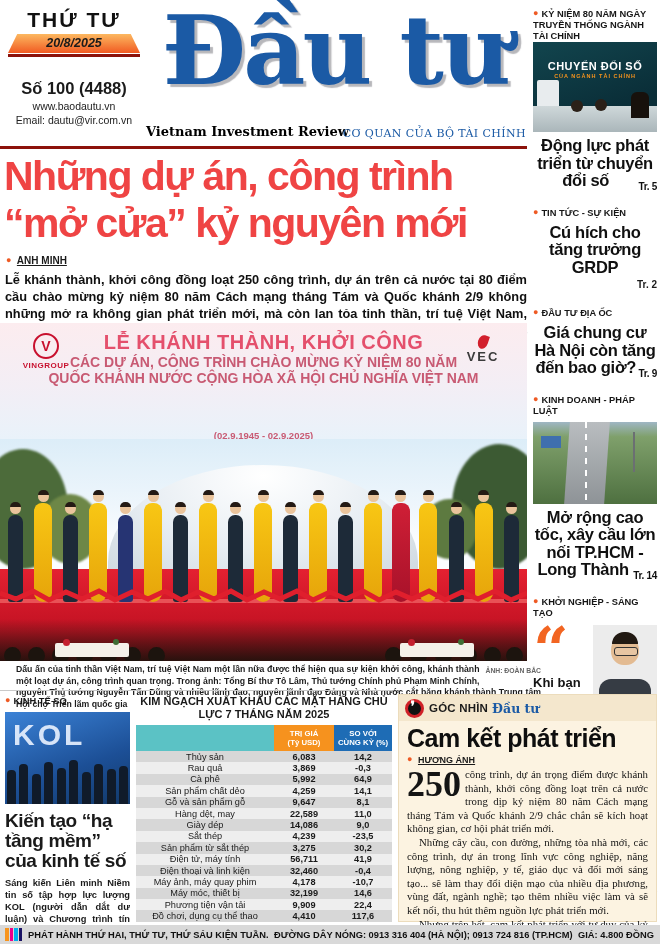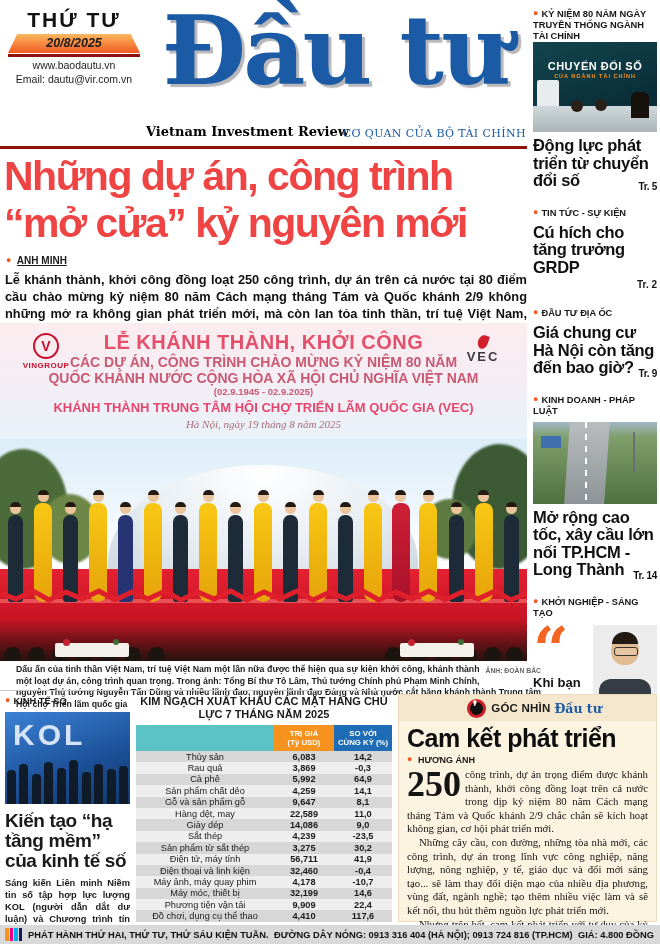--- a/index.html
+++ b/index.html
@@ -33,21 +33,21 @@
   .lede { position:absolute; left:5px; top:271px; width:522px; font-size:12.8px; line-height:17px;
     font-weight:600; text-align:justify; color:#101010; }
   .readmore { float:right; font-weight:800; }
 
   
   .photo { position:absolute; left:0; top:323px; width:527px; height:338px; overflow:hidden; }
   .ph-banner { position:relative; height:116px; text-align:center;
     background:linear-gradient(180deg,#fcecef 0%,#f3eef5 55%,#e9f2fa 100%); padding-top:8px; }
   .bn1 { font-size:20px; font-weight:800; color:#e4506c; letter-spacing:.5px; }
   .bn2, .bn3 { font-size:14px; font-weight:800; color:#c85a73; }
-  .bn4 { font-size:9.5px; font-weight:700; color:#c85a73; }
+  .bn4 { font-size:9.5px; font-weight:700; color:#c85a73;margin-top:44px; }
   .bn5 { font-size:13px; font-weight:800; color:#e8476d; margin-top:3px; }
   .bn6 { font-size:11px; font-style:italic; font-family:"Liberation Serif",serif; color:#a96b76; margin-top:3px; }
   .logo-vin { position:absolute; left:14px; top:10px; width:64px; text-align:center; }
   .logo-vin .ring { width:26px; height:26px; border:2px solid #c8102e; border-radius:50%; margin:0 auto;
     color:#c8102e; font-weight:800; font-size:14px; line-height:23px; }
   .logo-vin .txt { font-size:8px; font-weight:800; color:#c8102e; letter-spacing:.5px; margin-top:2px; }
   .logo-vec { position:absolute; right:16px; top:12px; width:56px; text-align:center; }
   .logo-vec .flame { width:10px; height:14px; background:#d21f2c; border-radius:60% 0 60% 60%; transform:rotate(18deg); margin:0 auto; }
   .logo-vec .txt { font-size:13px; font-weight:800; color:#3b3b3b; letter-spacing:2px; }
   .ph-scene { position:relative; height:222px; background:linear-gradient(180deg,#dcedf8 0%,#eef6fc 30%,#fbfdff 46%); }
@@ -82,21 +82,21 @@
   .aud-table::after { content:""; position:absolute; right:10px; top:-4px; width:6px; height:6px; border-radius:50%; background:#3f6d35; }
 
   .caption { position:absolute; left:16px; top:664px; width:525px; font-size:8.7px; line-height:11.5px;
     font-weight:600; color:#1c1c1c; text-align:justify; }
   .credit { float:right; font-size:6.8px; font-weight:700; color:#666; margin-left:6px; margin-top:1px; }
   .bottom-rule { position:absolute; left:0; top:690px; width:392px; height:1px; background:#c9c9c9; }
 
   
   .sidebar { position:absolute; left:533px; top:8px; width:124px; }
   .sb-label { font-size:9.3px; font-weight:800; line-height:11px; color:#161616; }
-  .sb-hl { font-size:16.5px; font-weight:800; line-height:17.5px; letter-spacing:-.3px; color:#101010; margin-top:5px; }
+  .sb-hl { font-size:16.5px; font-weight:800; line-height:17.5px; letter-spacing:-.3px; color:#101010; margin-top:5px;text-align:center; }
   .pg { font-weight:800; font-size:10px; white-space:nowrap; }
   .sb-hl .pg { float:right; margin-top:6px; }
   .pg-line { text-align:right; font-weight:800; font-size:10px; margin-top:3px; }
   .sb-photo1 { position:relative; margin-top:0; width:124px; height:90px; background:linear-gradient(160deg,#12454e,#0a2e38 70%); overflow:hidden; }
   .sb-photo1 .cds { text-align:center; color:#fff; font-weight:800; font-size:11px; letter-spacing:.5px; padding-top:18px; }
   .sb-photo1 .cds2 { text-align:center; color:#f7941d; font-weight:700; font-size:5.5px; letter-spacing:1px; margin-top:1px; }
   .sb-photo1 .desk { position:absolute; bottom:0; width:100%; height:26px; background:linear-gradient(180deg,#cfd8da,#aab6ba); }
   .sb-photo1 .p { position:absolute; width:12px; height:12px; border-radius:50%; background:#2b2018; }
   .sb-photo1 .p.a { left:38px; bottom:20px; } .sb-photo1 .p.b { left:62px; bottom:21px; }
   .sb-photo1 .p.c { right:8px; bottom:14px; width:18px; height:26px; border-radius:6px 6px 0 0; background:#17110c; }
@@ -147,28 +147,28 @@
   .tc.name { flex:1; }
   .tc.val { width:60px; font-weight:800; }
   .tc.pct { width:58px; font-weight:800; }
   .tbl-notes { margin-top:7px; }
   .note { font-size:9.2px; line-height:11.8px; font-weight:700; text-align:justify; padding-left:9px; position:relative; margin-bottom:2px; }
   .note::before { content:"●"; position:absolute; left:0; top:0; font-size:6px; color:#333; }
 
   
   .gocnhin { position:absolute; left:398px; top:694px; width:259px; height:228px;
     background:#fcf3e1; border:1px solid #ecdcbc; }
-  .gn-head { display:flex; align-items:center; height:26px; background:#f4e7cd; padding-left:14px;justify-content:center; }
+  .gn-head { display:flex; align-items:center; height:26px; background:#f4e7cd; padding-left:6px; }
   .gn-logo { width:19px; height:19px; border-radius:50%; background:#111; border:3.5px solid #cf2027; position:relative; }
   .gn-logo::after { content:"❜"; position:absolute; left:2.5px; top:-4px; color:#fff; font-size:14px; font-weight:bold; }
   .gn-title { font-size:11.5px; font-weight:800; margin-left:5px; letter-spacing:.2px; }
   .gn-title2 { font-family:"DejaVu Serif",serif; font-weight:bold; font-size:12.5px; color:#1b5aa5; margin-left:4px; }
   .gn-hl { font-size:25px; font-weight:800; letter-spacing:-.5px; margin:3px 0 1px 8px; color:#0e0e0e; }
   .gn-by { margin-left:8px; font-size:9px; font-weight:800; }
-  .gn-by .nm { }
+  .gn-by .nm { text-decoration:underline; }
   .gn-body { padding:3px 8px 0; font-family:"Liberation Serif",serif; font-size:10.8px; line-height:13.6px; text-align:justify; color:#141414; }
   .gn-body p { margin:0; }
   .gn-body p + p { text-indent:12px; }
   .dropcap { float:left; font-family:"Liberation Serif",serif; font-weight:bold; font-size:36px; line-height:28px; margin:2px 4px 0 0; }
 
   
   .footer { position:absolute; left:0; top:925px; width:660px; height:19px; background:#d9d9d9;
     display:flex; align-items:center; font-size:9.3px; font-weight:700; color:#111; }
   .cmyk { display:flex; gap:1px; margin:0 6px 0 5px; }
   .cmyk i { width:3.5px; height:13px; display:block; }
@@ -179,20 +179,21 @@
 </style>
 </head>
 <body>
 
 <div class="page">
 
   <div class="m-left">
     <div class="m-day">THỨ TƯ</div>
     <div class="m-datebar">20/8/2025</div>
     <div class="m-redline"></div>
+    <div class="m-issue">Số 100 (4488)</div>
     <div class="m-site">www.baodautu.vn</div>
     <div class="m-email">Email: dautu@vir.com.vn</div>
   </div>
   <div class="m-logo">Đầu tư</div>
   <div class="m-tag-en">Vietnam Investment Review</div>
   <div class="m-tag-vn">CƠ QUAN CỦA BỘ TÀI CHÍNH</div>
   <div class="m-rule"></div>
 
   <h1 class="lead-hl">Những dự án, công trình “mở cửa” kỷ nguyên mới</h1>
   <div class="byline">

